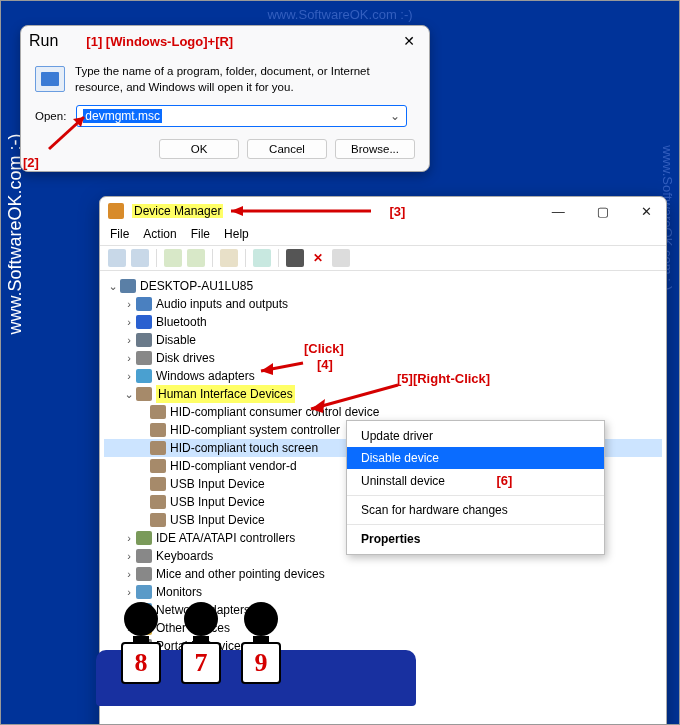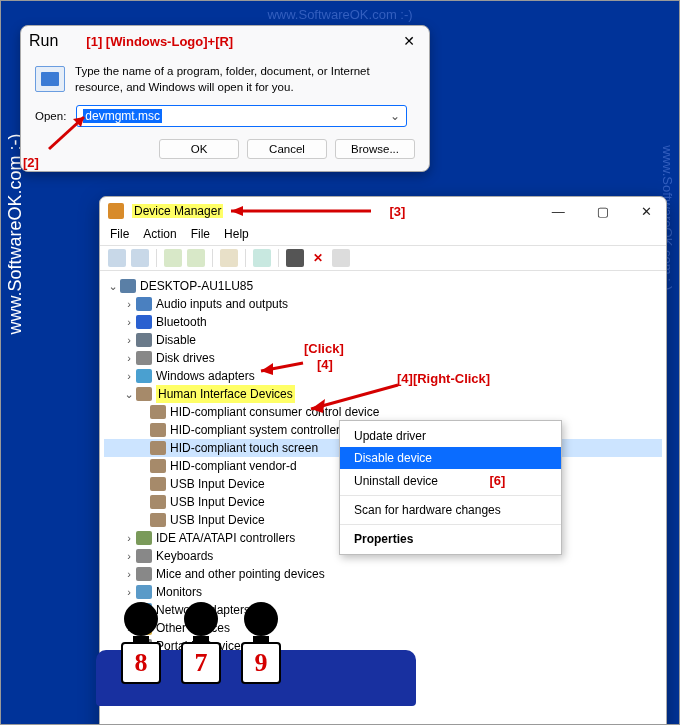--- a/index.html
+++ b/index.html
@@ -64,22 +64,22 @@
   .tree { flex: 1; padding: 6px 4px; overflow: hidden; font-size: 12px; line-height: 18px; position:relative;}
   .node { display: flex; align-items: center; white-space: nowrap; height: 18px; }
   .exp { width: 14px; text-align: center; color: #555; font-size: 11px; cursor:pointer;}
   .ic { width: 16px; height: 14px; margin-right: 4px; display:inline-block; border-radius:2px;}
   .lvl0 { padding-left: 2px; }
   .lvl1 { padding-left: 18px; }
   .lvl2 { padding-left: 46px; }
   .sel-blue { background: #cce4ff; }
   
   .ctx {
-    position: absolute; left: 338px; top: 419px;
-    width: 223px; background: #fff; border: 1px solid #bdbdbd;
+    position: absolute; left: 345px; top: 419px;
+    width: 259px; background: #fff; border: 1px solid #bdbdbd;
     box-shadow: 2px 3px 8px rgba(0,0,0,0.25);
     padding: 4px 0; font-size: 12px;
   }
   .ctx-item { padding: 4px 14px; cursor:pointer; }
   .ctx-item.hover { background: #0a6cff; color: #fff; }
   .ctx-sep { height: 1px; background: #e5e5e5; margin: 3px 0; }
   .ctx-bold { font-weight: bold; }
   
   .chars { position: absolute; left: 120px; bottom: 40px; display: flex; gap: 20px; }
   .char { display: flex; flex-direction: column; align-items: center; }
@@ -272,21 +272,21 @@
   </div>
 </div>
 
 <div class="anno" style="left:303px;top:340px;">[Click]</div>
 <div class="anno" style="left:316px;top:356px;">[4]</div>
 <svg class="arrow-red" style="left:252px;top:356px;width:60px;height:20px;">
   <line x1="50" y1="6" x2="8" y2="14" stroke="#d40000" stroke-width="3"></line>
   <polygon points="8,14 20,6 20,18" fill="#d40000"></polygon>
 </svg>
 
-<div class="anno" style="left:396px;top:370px;">[4][Right-Click]</div>
+<div class="anno" style="left:396px;top:370px;">[5][Right-Click]</div>
 <svg class="arrow-red" style="left:302px;top:380px;width:100px;height:34px;">
   <line x1="95" y1="4" x2="8" y2="28" stroke="#d40000" stroke-width="3"></line>
   <polygon points="8,28 22,18 20,32" fill="#d40000"></polygon>
 </svg>
 
 <div class="ctx">
   <div class="ctx-item">Update driver</div>
   <div class="ctx-item hover">Disable device</div>
   <div class="ctx-item">
     <span>Uninstall device</span>

